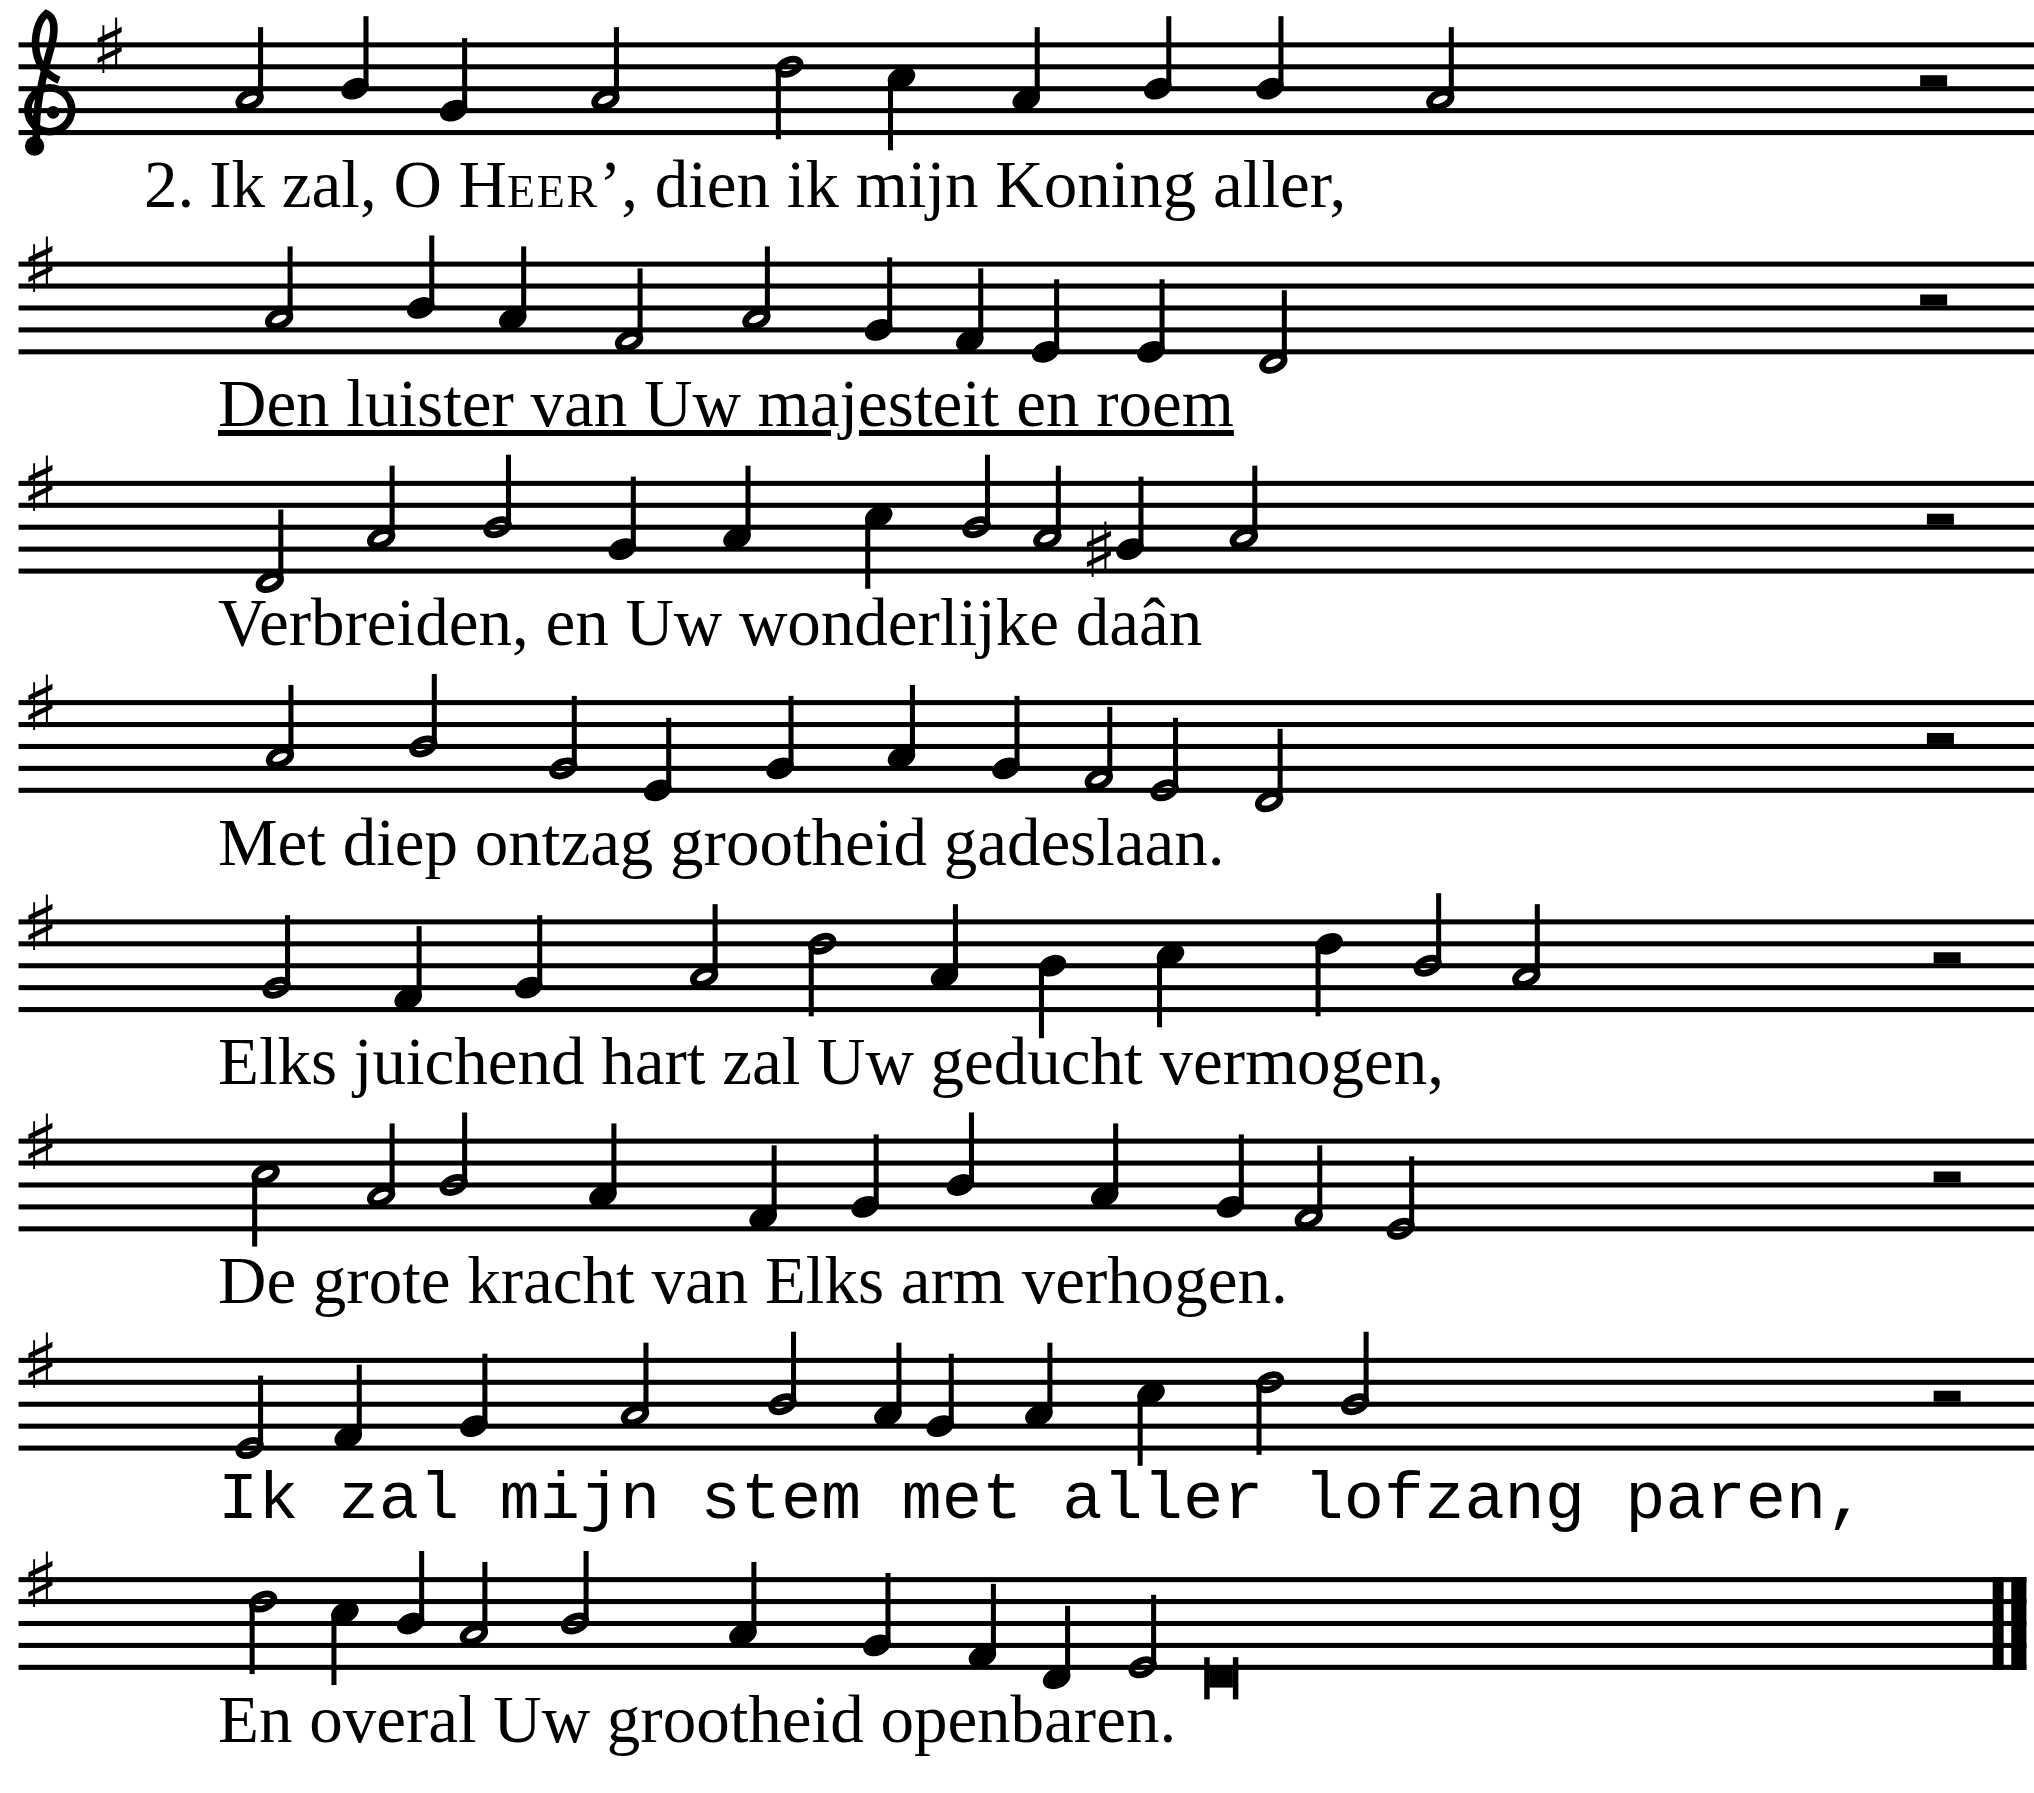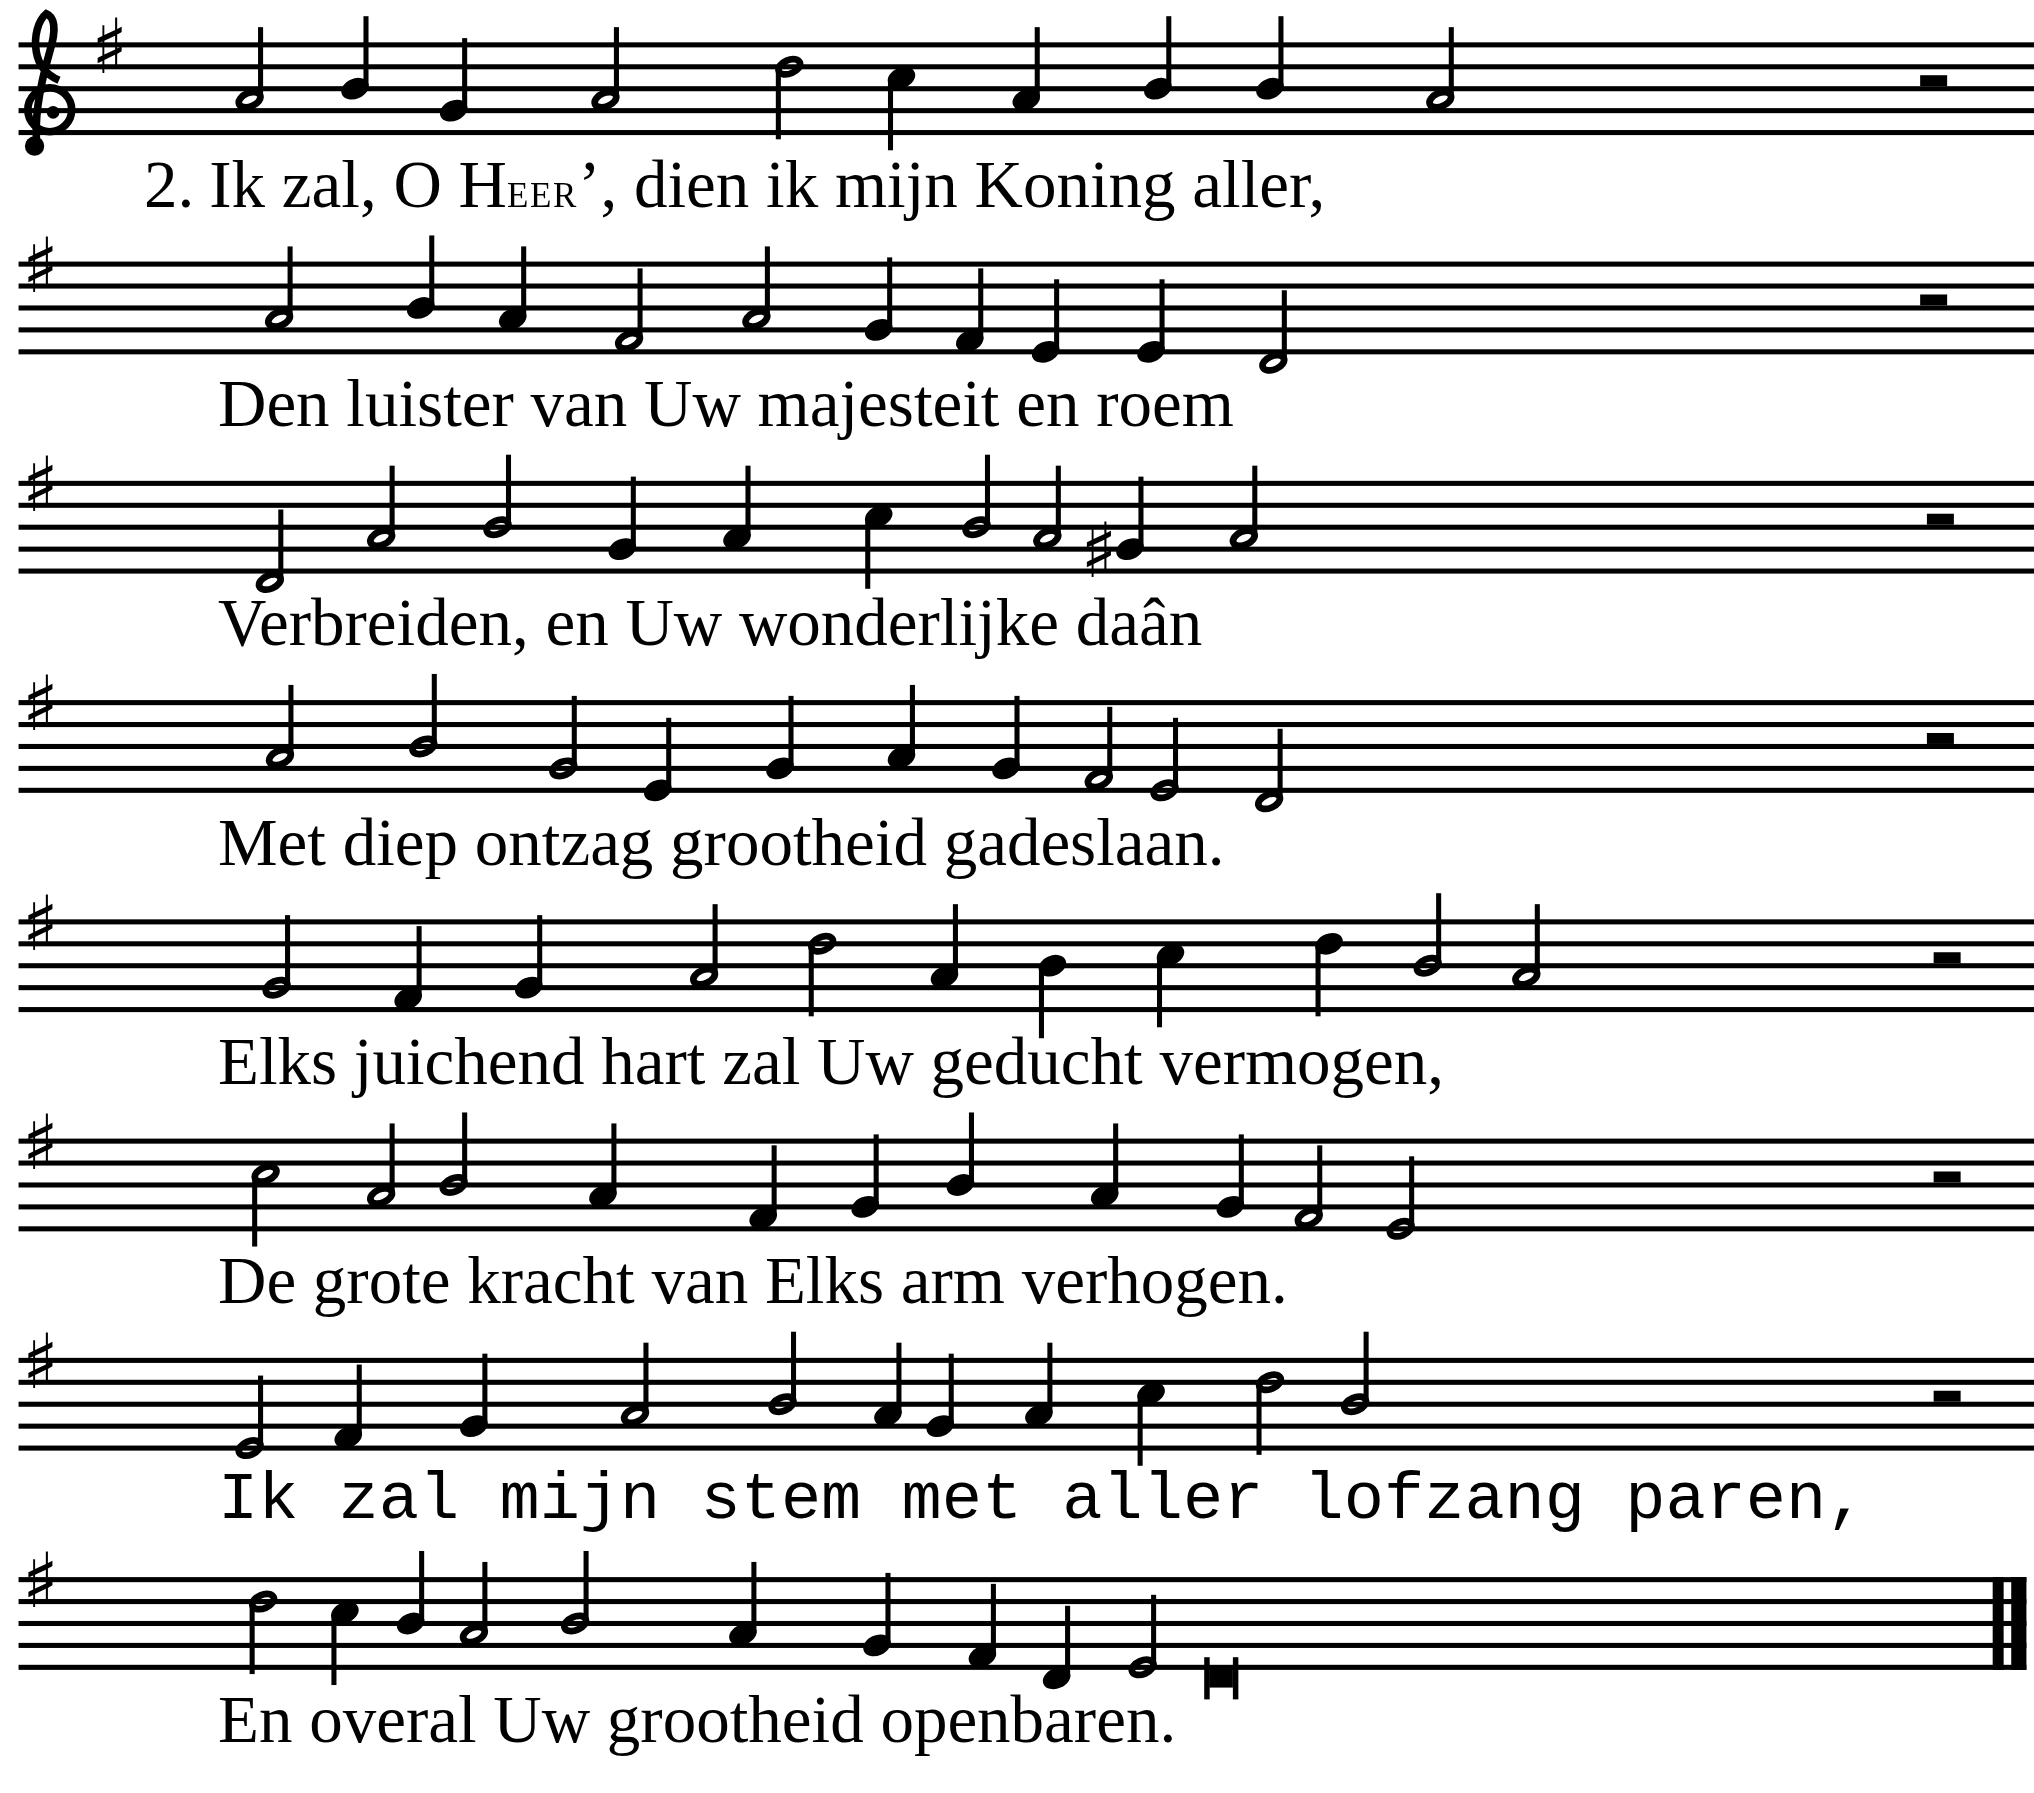--- a/index.html
+++ b/index.html
@@ -2,21 +2,21 @@
 <html style="font-size:13.5px"><head>
 <meta charset="utf-8">
 <style>
   html,body{margin:0;padding:0;background:#fff;}
   #page{position:relative;width:2034px;height:1794px;background:#ffffff;overflow:hidden;
         font-family:"Liberation Serif",serif;}
   #score-svg{position:absolute;left:0;top:0;}
   .lyric{position:absolute;font-size:67px;line-height:1;color:#000;white-space:nowrap;
          font-family:"Liberation Serif",serif;}
   .lyric .vnum{margin-right:15px;}
-  .lyric .sc{font-size:35px;text-transform:uppercase;letter-spacing:1.7px;}
+  .lyric .sc{font-size:46px;text-transform:uppercase;letter-spacing:1.7px;}
 </style>
 </head>
 <body>
 
 <div id="page">
   <svg id="score-svg" width="2034" height="1794" viewBox="0 0 2412 2127">
       <g fill="#000000">
         <rect x="22" y="50" width="2390" height="6"></rect>
         <rect x="22" y="76" width="2390" height="6"></rect>
         <rect x="22" y="102" width="2390" height="6"></rect>
@@ -432,21 +432,21 @@
         </g>
         <rect x="2363" y="1870" width="13" height="110"></rect>
         <rect x="2385" y="1870" width="18" height="110"></rect>
       </g>
     </svg>
   <div id="lyrics-layer">
   <div class="lyric" style="top: 151px; left: 144px;">
     <span class="vnum">2.</span><span class="ltext"><span>Ik zal, O H</span><span class="sc">eer</span><span>’, dien ik mijn Koning aller,</span></span>
   </div>
 
-  <div class="lyric" style="top: 370px; left: 218px;">
+  <div class="lyric" style="top: 370px; left: 218px; text-decoration: underline;">
     <span class="ltext"><span>Den luister van Uw majesteit en roem</span></span>
   </div>
 
   <div class="lyric" style="top: 589px; left: 218px;">
     <span class="ltext"><span>Verbreiden, en Uw wonderlijke daân</span></span>
   </div>
 
   <div class="lyric" style="top: 809px; left: 218px;">
     <span class="ltext"><span>Met diep ontzag grootheid gadeslaan.</span></span>
   </div>

